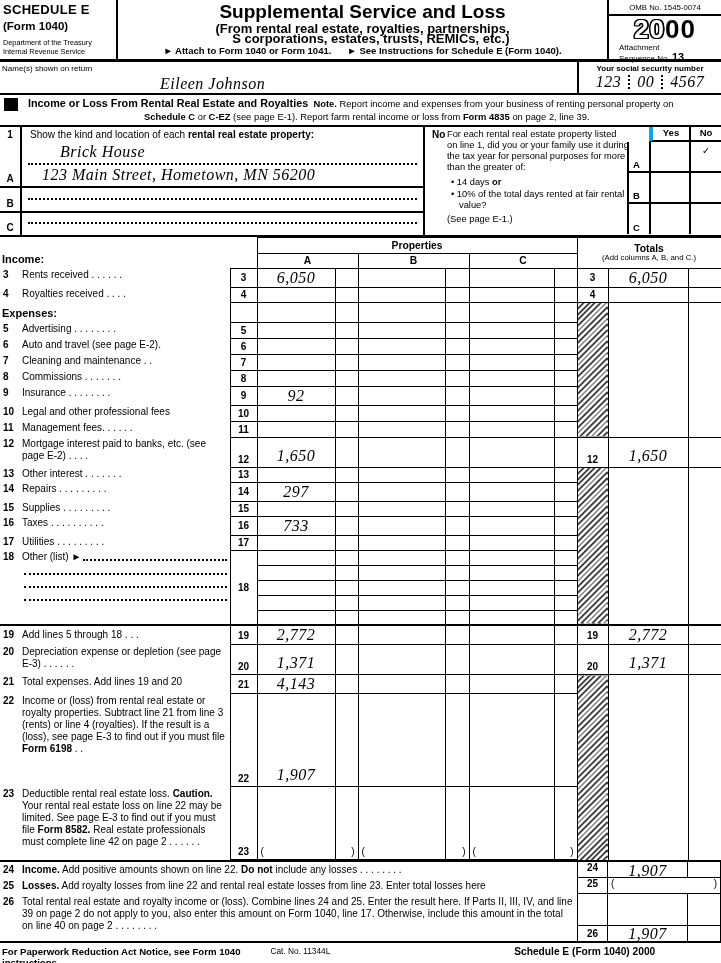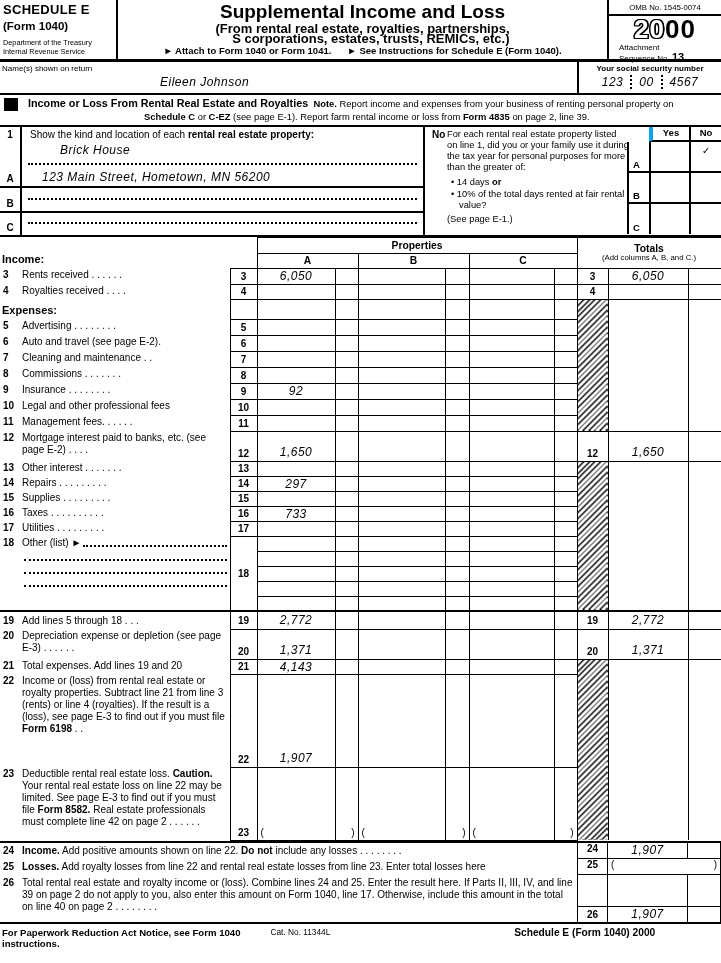--- a/index.html
+++ b/index.html
@@ -1,18 +1,18 @@
 <!DOCTYPE html>
 <html><head>
 <meta charset="utf-8">
 <style>
 *{box-sizing:border-box;margin:0;padding:0}
 body{width:721px;height:963px;background:#fff;color:#000;font-family:"Liberation Sans",sans-serif;font-size:10px;overflow:hidden;position:relative}
 b{font-weight:bold}
-.hw{font-family:Liberation Sans, sans-serif;font-style:italic;font-size:12px;letter-spacing:.5px}
+.hw{font-family:Liberation Serif, serif;font-style:italic;font-size:16px;letter-spacing:.5px}
 
 .hdr{display:flex;border-bottom:3px solid #000;height:62px}
 .hdr-left{width:118px;padding:2px 3px;border-right:2px solid #000}
 .sch{font-size:13px;font-weight:bold;letter-spacing:.3px}
 .frm{font-size:11.5px;font-weight:bold;margin-top:3px}
 .dept{font-size:7.3px;margin-top:7px;line-height:8.5px}
 .hdr-center{flex:1;display:flex;flex-direction:column;align-items:center;justify-content:space-between;padding:1px 4px 3px;border-right:2px solid #000}
 .title{font-size:19px;font-weight:bold}
 .subtitle{font-size:13px;font-weight:bold;text-align:right;line-height:10.5px}
 .attach{font-size:9.5px;font-weight:bold;display:flex;gap:16px;white-space:nowrap}
@@ -115,21 +115,21 @@
 <div class="hdr">
   <div class="hdr-left">
     <div class="sch">SCHEDULE E</div>
     <div class="frm">(Form 1040)</div>
     <div class="dept">
       <div>Department of the Treasury</div>
       <div>Internal Revenue Service</div>
     </div>
   </div>
   <div class="hdr-center">
-    <div class="title">Supplemental Income and Loss</div>
+    <div class="title">Supplemental Service and Loss</div>
     <div class="subtitle">
       <div>(From rental real estate, royalties, partnerships,</div>
       <div>S corporations, estates, trusts, REMICs, etc.)</div>
     </div>
     <div class="attach">
       <span>► Attach to Form 1040 or Form 1041.</span>
       <span>► See Instructions for Schedule E (Form 1040).</span>
     </div>
   </div>
   <div class="hdr-right">

